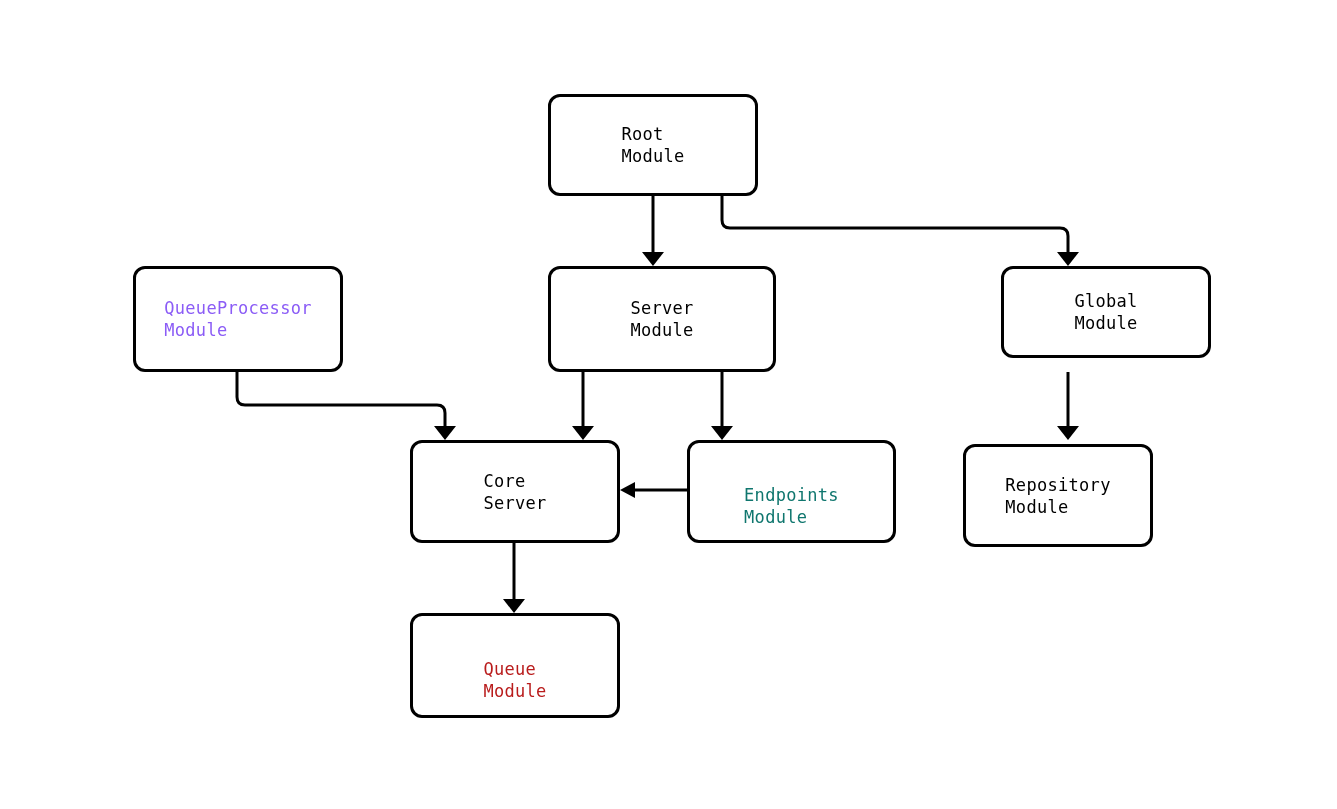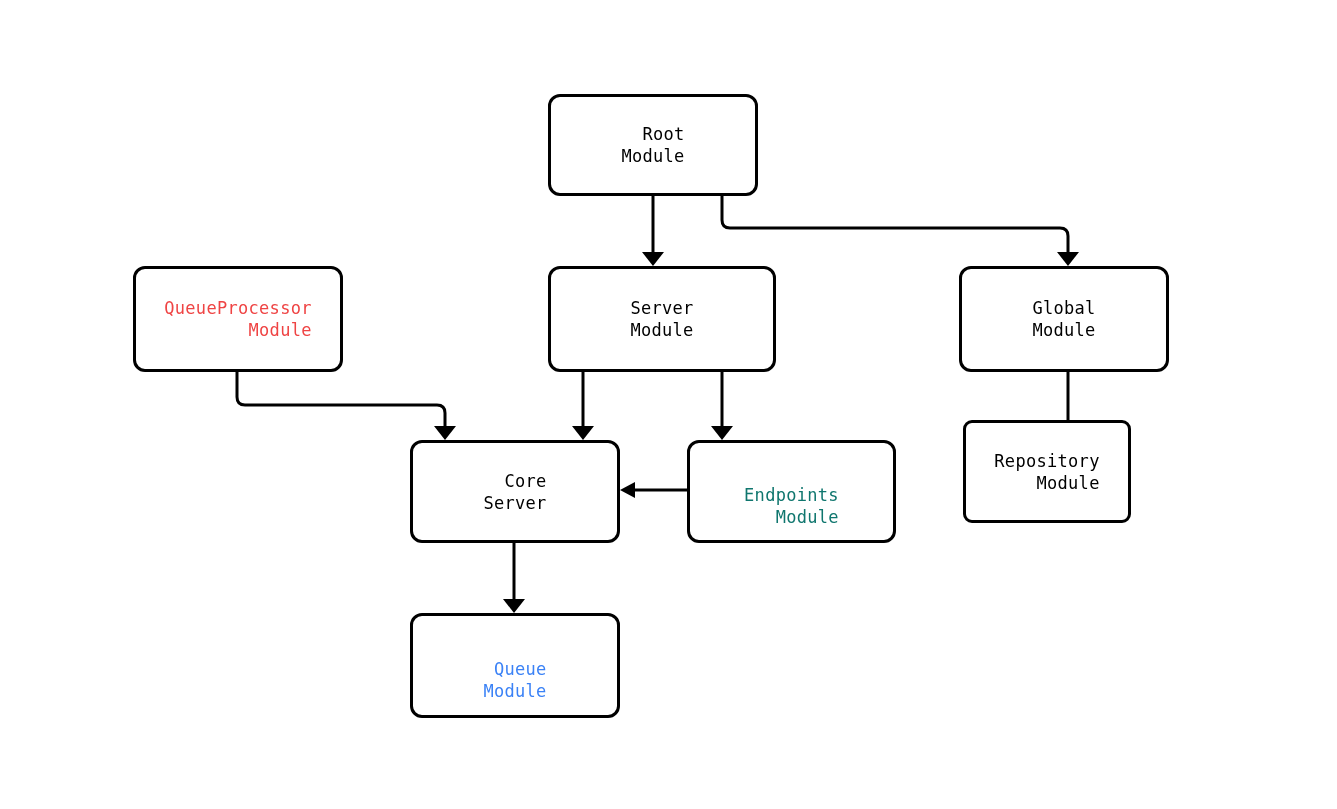--- a/index.html
+++ b/index.html
@@ -37,21 +37,21 @@
     flex-direction: column;
     align-items: center;
     justify-content: center;
     z-index: 2;
   }
   .node-label {
     font-family: "DejaVu Sans Mono", "Liberation Mono", monospace;
     font-size: 17px;
     line-height: 22px;
     color: #000000;
-    text-align: right;
+    text-align: left;
     white-space: pre;
     letter-spacing: 0.3px;
     font-weight: 400;
   }
 </style>
 </head>
 <body>
 
 <div id="diagram-root">
 
@@ -82,42 +82,42 @@
         <polygon points="1057,426 1079,426 1068,440" fill="#000000"></polygon>
       </g>
   </svg>
 
   <div id="node-layer">
       <div class="node" style="left: 548px; top: 94px; width: 210px; height: 102px; border-color: rgb(0, 0, 0); border-width: 3px;">
         <div class="node-label" style="color: rgb(0, 0, 0);">Root
 Module</div>
       </div>
       <div class="node" style="left: 133px; top: 266px; width: 210px; height: 106px; border-color: rgb(0, 0, 0); border-width: 3px;">
-        <div class="node-label" style="color: #ef4444;">QueueProcessor
+        <div class="node-label" style="color: #8b5cf6;">QueueProcessor
 Module</div>
       </div>
       <div class="node" style="left: 548px; top: 266px; width: 228px; height: 106px; border-color: rgb(0, 0, 0); border-width: 3px;">
         <div class="node-label" style="color: rgb(0, 0, 0);">Server
 Module</div>
       </div>
-      <div class="node" style="left: 959px; top: 266px; width: 210px; height: 106px; border-color: rgb(0, 0, 0); border-width: 3px;">
+      <div class="node" style="left: 1001px; top: 266px; width: 210px; height: 92px; border-color: rgb(0, 0, 0); border-width: 3px;">
         <div class="node-label" style="color: rgb(0, 0, 0);">Global
 Module</div>
       </div>
       <div class="node" style="left: 410px; top: 440px; width: 210px; height: 103px; border-color: rgb(0, 0, 0); border-width: 3px;">
         <div class="node-label" style="color: rgb(0, 0, 0);">Core
 Server</div>
       </div>
       <div class="node" style="left: 687px; top: 440px; width: 209px; height: 103px; border-color: rgb(0, 0, 0); border-width: 3px;">
         <div class="node-label" style="color: #0f766e; margin-top: 28px;">Endpoints
 Module</div>
       </div>
-      <div class="node" style="left: 963px; top: 420px; width: 168px; height: 103px; border-color: rgb(0, 0, 0); border-width: 3px; border-radius: 9px;">
+      <div class="node" style="left: 963px; top: 444px; width: 190px; height: 103px; border-color: rgb(0, 0, 0); border-width: 3px;">
         <div class="node-label" style="color: rgb(0, 0, 0);">Repository
 Module</div>
       </div>
       <div class="node" style="left: 410px; top: 613px; width: 210px; height: 105px; border-color: rgb(0, 0, 0); border-width: 3px;">
-        <div class="node-label" style="color: #3b82f6; margin-top: 28px;">Queue
+        <div class="node-label" style="color: #b91c1c; margin-top: 28px;">Queue
 Module</div>
       </div>
     </div>
 
 </div>
 
 </body></html>

